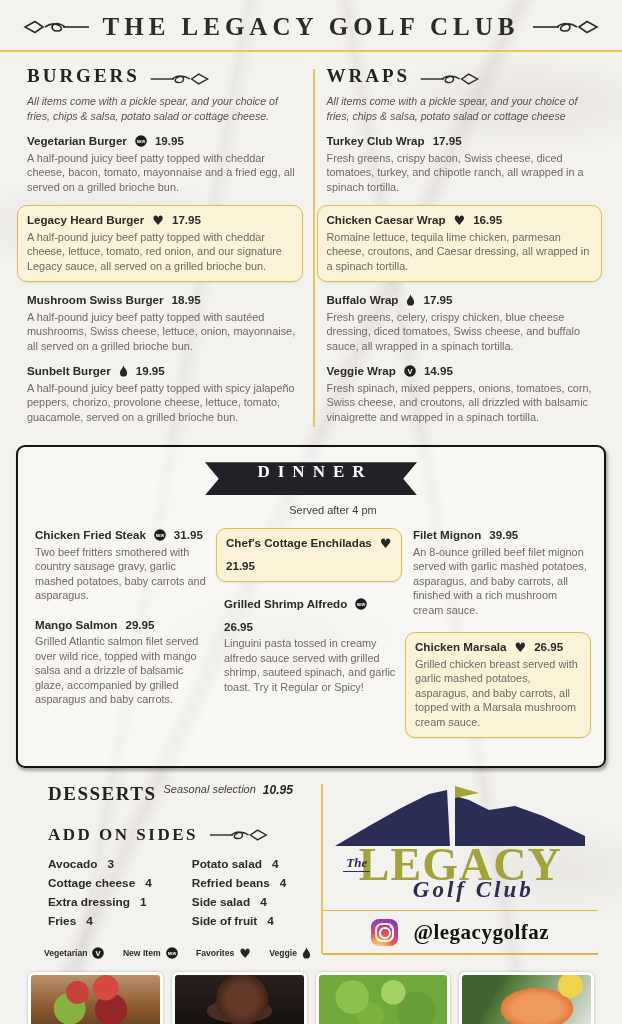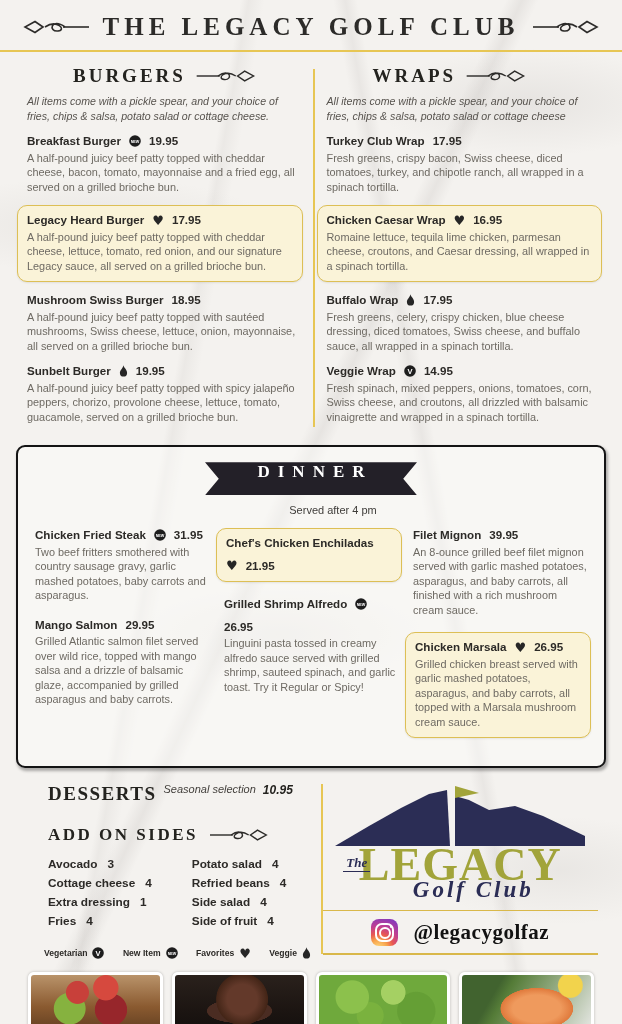--- a/index.html
+++ b/index.html
@@ -23,21 +23,21 @@
   .hdr h1 { font-family:"Liberation Serif", serif; font-size:25px; font-weight:700; letter-spacing:5px; color:#2c2b29; }
   .flourish { stroke:#2c2b29; fill:none; stroke-width:1.6; }
   .flip { transform:scaleX(-1); }
   .gold-rule { height:2px; background:var(--gold-line,#e7c654); margin-top:9px; }
 
   
   .cols { display:flex; padding:13px 20px 0 27px; min-height:352px; }
   .col-l { width:276px; }
   .vdiv { width:1.5px; background:var(--gold-line,#e7c654); margin:4px 12px 8px 10px; }
   .col-r { flex:1; }
-  .sec-head { display:flex; align-items:center; gap:10px;margin-left:46px; }
+  .sec-head { display:flex; align-items:flex-end; gap:10px; }
   .sec-head h2 { font-family:"Liberation Serif", serif; font-size:19px; font-weight:600; letter-spacing:3px; color:#24231f; }
   .note { font-style:italic; font-size:10.6px; color:#57534e; line-height:1.38; margin:7px 0 11px; }
 
   .mi { margin-bottom:11px; }
   .mi-head { display:flex; align-items:center; gap:8px; flex-wrap:wrap; font-weight:bold; font-size:11.6px; color:#2c2a27; line-height:1.25; }
   .mi-desc { font-size:10.9px; color:#6e6a63; line-height:1.33; margin-top:2px; }
   .mi.hl { background:var(--highlight-bg,#faf3d8); border:1.5px solid var(--highlight-border,#ddbf55);
            border-radius:10px; padding:7px 9px 8px; margin-left:-10px; box-shadow:0 1px 2px rgba(0,0,0,.08); }
   .badge-heart { font-family:"DejaVu Sans", sans-serif; font-size:13px; line-height:1; color:#262626; }
   svg.badge { display:inline-block; vertical-align:middle; }
@@ -144,21 +144,21 @@
         <svg class="flourish" width="60" height="16" viewBox="0 0 66 18">
             <path d="M0 9 H26"></path>
             <path d="M24 9 c14 -10 17 5 7 4 c-9 -1 1 -12 13 -4"></path>
             <polygon points="46,9 54,3.5 64,9 54,14.5" fill="none"></polygon>
           </svg>
       </div>
       <p class="note">All items come with a pickle spear, and your choice of fries, chips &amp; salsa, potato salad or cottage cheese.</p>
       <div class="items">
           <div class="mi">
             <div class="mi-head">
-              <span>Breakfast Burger</span>
+              <span>Vegetarian Burger</span>
               <svg class="badge" width="12" height="12" viewBox="0 0 12 12">
                 <circle cx="6" cy="6" r="5.8" fill="#1d1d1d"></circle>
                 <text x="6" y="7.6" font-size="3.7" text-anchor="middle" fill="#fff" font-family="sans-serif" font-weight="bold">NEW</text>
               </svg>
               <span>19.95</span>
             </div>
             <p class="mi-desc">A half-pound juicy beef patty topped with cheddar cheese, bacon, tomato, mayonnaise and a fried egg, all served on a grilled brioche bun.</p>
           </div>
           <div class="mi hl">
             <div class="mi-head">
@@ -261,21 +261,21 @@
             <div class="mi-head">
               <span>Mango Salmon</span>
               <span>29.95</span>
             </div>
             <p class="mi-desc">Grilled Atlantic salmon filet served over wild rice, topped with mango salsa and a drizzle of balsamic glaze, accompanied by grilled asparagus and baby carrots.</p>
           </div>
         </div>
       <div class="dcol items">
           <div class="mi hl">
             <div class="mi-head">
-              <span>Chef's Chicken Enchiladas</span>
+              <span>Chef's Cottage Enchiladas</span>
               <span class="badge-heart">♥</span>
               <span>21.95</span>
             </div>
           </div>
           <div class="mi">
             <div class="mi-head">
               <span>Grilled Shrimp Alfredo</span>
               <svg class="badge" width="12" height="12" viewBox="0 0 12 12">
                 <circle cx="6" cy="6" r="5.8" fill="#1d1d1d"></circle>
                 <text x="6" y="7.6" font-size="3.7" text-anchor="middle" fill="#fff" font-family="sans-serif" font-weight="bold">NEW</text>

